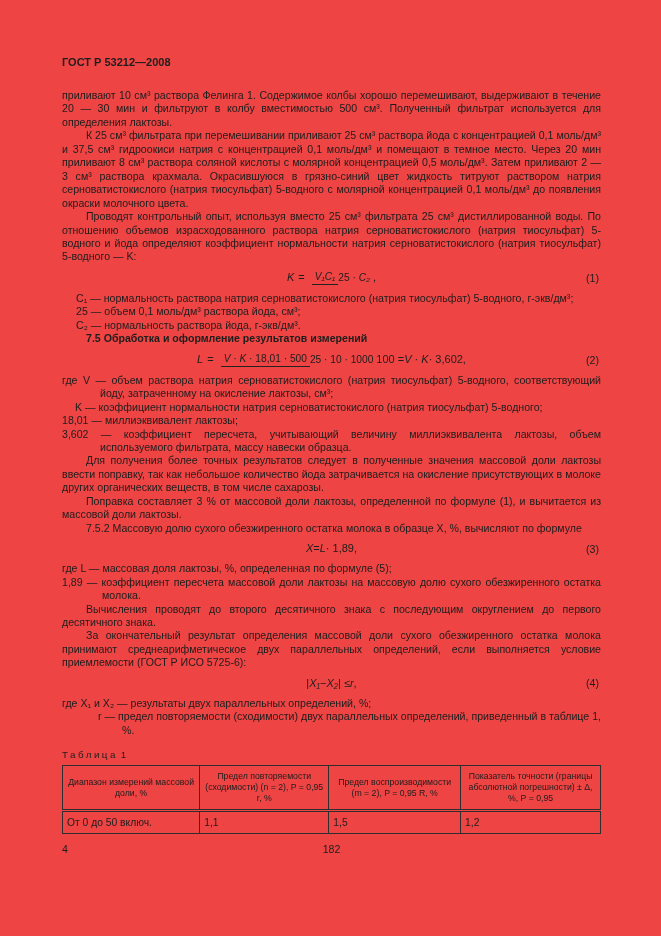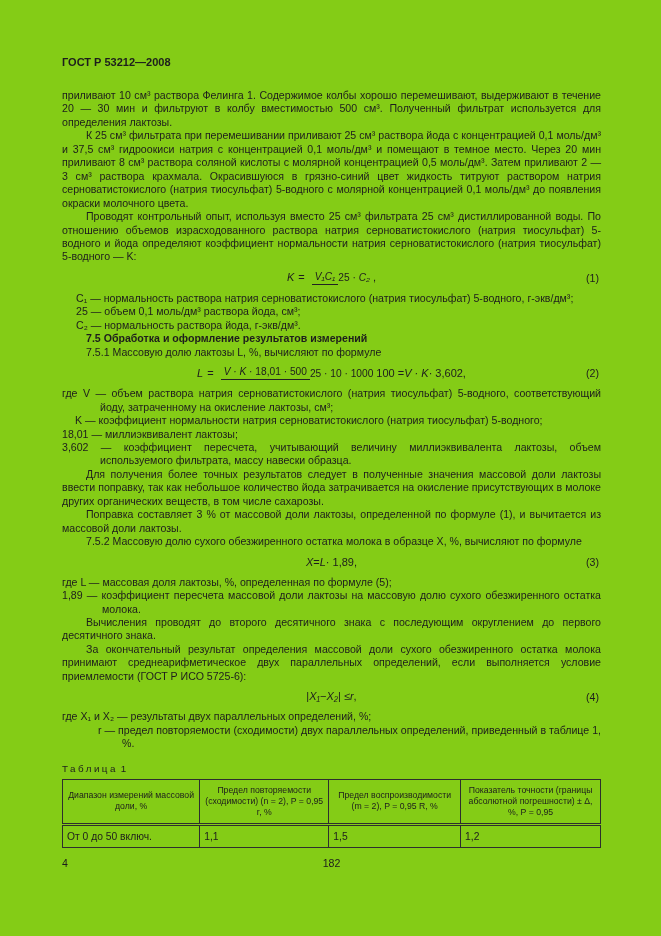--- a/index.html
+++ b/index.html
@@ -1,17 +1,17 @@
 <!DOCTYPE html>
 <html><head>
 <meta charset="utf-8">
 <style>
   html,body{margin:0;padding:0;background:#ffffff;}
   .page{
-    width:661px;height:936px;background:#84cc16;box-sizing:border-box;
+    width:661px;height:936px;background:#ef4444;box-sizing:border-box;
     padding:56px 60px 13px 62px;position:relative;
     font-family:"Liberation Sans",sans-serif;color:#1d1d1d;
   }
   .doc-header{font-size:11px;font-weight:bold;margin-bottom:21px;}
   .body-text{font-size:10.6px;line-height:13.45px;text-align:justify;margin:0;}
   .ind{text-indent:24px;}
   .bold{font-weight:bold;}
   .it{font-style:italic;}
   .def{font-size:10.6px;line-height:13.45px;text-align:justify;margin:0;}
   .d-ind14{padding-left:14px;}
@@ -61,21 +61,20 @@
     <span class="f-label">(1)</span>
   </div>
 
   <div>
     <div class="def d-ind14">C₁ — нормальность раствора натрия серноватистокислого (натрия тиосульфат) 5-водного, г-экв/дм³;</div>
     <div class="def d-ind14">25 — объем 0,1 моль/дм³ раствора йода, см³;</div>
     <div class="def d-ind14">C₂ — нормальность раствора йода, г-экв/дм³.</div>
   </div>
 
   <p class="body-text ind bold">7.5 Обработка и оформление результатов измерений</p>
-  <p class="body-text ind">7.5.1 Массовую долю лактозы L, %, вычисляют по формуле</p>
 
   <div class="formula">
     <span class="it">L</span>
     <span class="f-eq">=</span>
     <span class="frac">
       <span class="num"><span class="it">V · K</span><span> · 18,01 · 500</span></span>
       <span class="den">25 · 10 · 1000</span>
     </span>
     <span>100 = </span>
     <span class="it">V · K</span>

